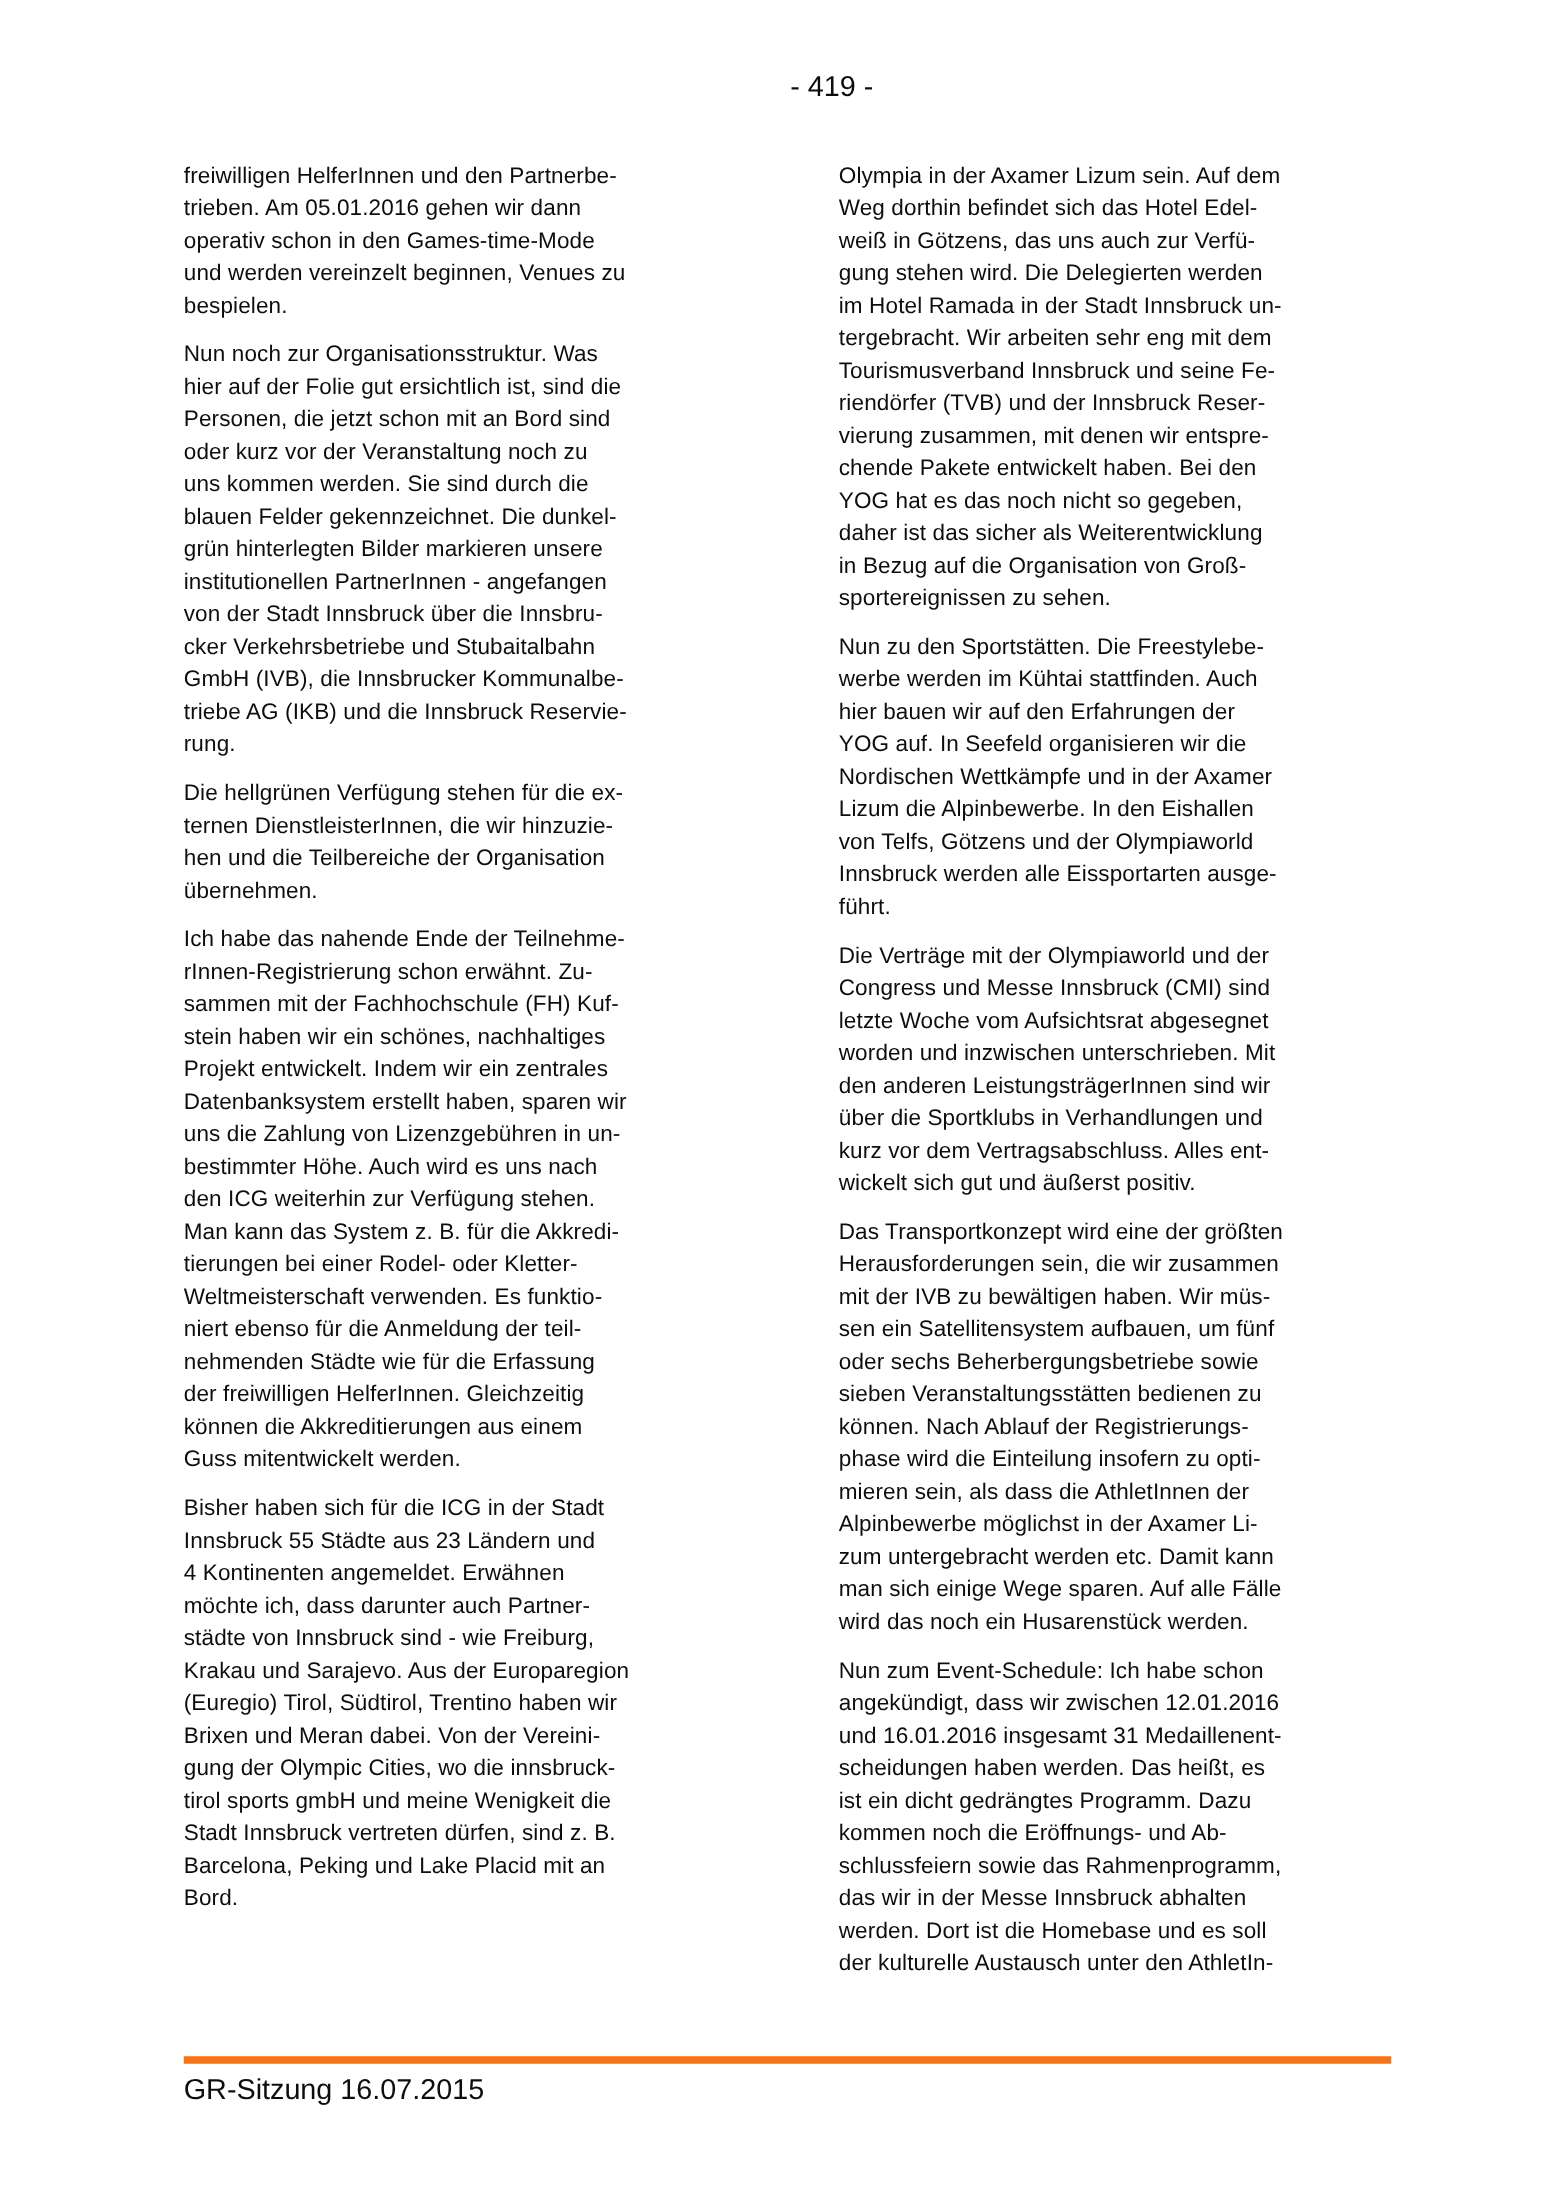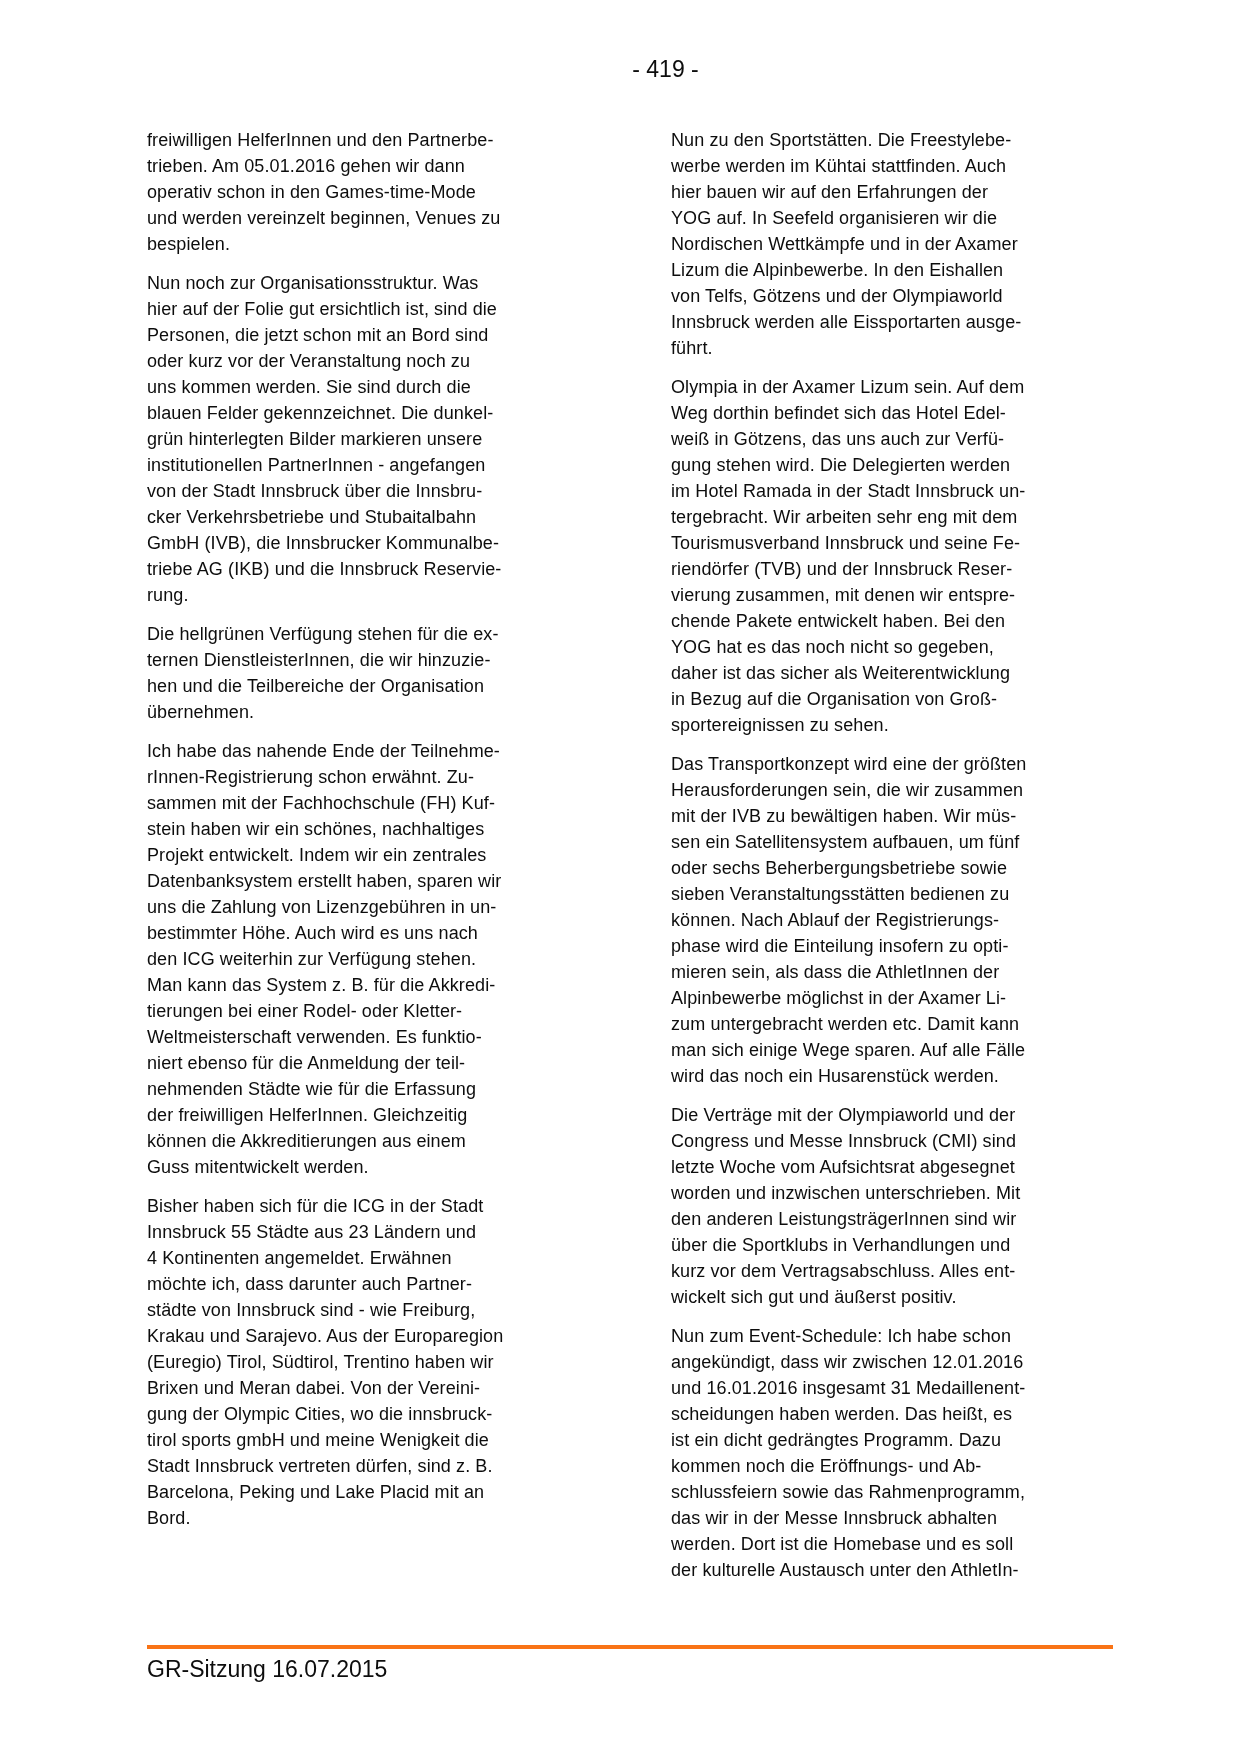--- a/index.html
+++ b/index.html
@@ -43,21 +43,21 @@
     font-size: 18px;
     line-height: 26px;
     white-space: pre;
     letter-spacing: 0.1px;
   }
   .footer {
     position: absolute;
     top: 1645px;
     left: 147px;
     width: 966px;
-    border-top: 4px solid #f97316;
+    border-top: 6px solid #f97316;
     padding-top: 7px;
   }
   .footer-text {
     font-size: 23px;
     line-height: 26px;
   }
 </style>
 </head>
 <body>
 
@@ -114,64 +114,64 @@
 Krakau und Sarajevo. Aus der Europaregion
 (Euregio) Tirol, Südtirol, Trentino haben wir
 Brixen und Meran dabei. Von der Vereini-
 gung der Olympic Cities, wo die innsbruck-
 tirol sports gmbH und meine Wenigkeit die
 Stadt Innsbruck vertreten dürfen, sind z. B.
 Barcelona, Peking und Lake Placid mit an
 Bord.</p>
       </div>
     <div class="text-column">
-        <p class="paragraph">Nun zu den Sportstätten. Die Freestylebe-
-werbe werden im Kühtai stattfinden. Auch
-hier bauen wir auf den Erfahrungen der
-YOG auf. In Seefeld organisieren wir die
-Nordischen Wettkämpfe und in der Axamer
-Lizum die Alpinbewerbe. In den Eishallen
-von Telfs, Götzens und der Olympiaworld
-Innsbruck werden alle Eissportarten ausge-
-führt.</p>
         <p class="paragraph">Olympia in der Axamer Lizum sein. Auf dem
 Weg dorthin befindet sich das Hotel Edel-
 weiß in Götzens, das uns auch zur Verfü-
 gung stehen wird. Die Delegierten werden
 im Hotel Ramada in der Stadt Innsbruck un-
 tergebracht. Wir arbeiten sehr eng mit dem
 Tourismusverband Innsbruck und seine Fe-
 riendörfer (TVB) und der Innsbruck Reser-
 vierung zusammen, mit denen wir entspre-
 chende Pakete entwickelt haben. Bei den
 YOG hat es das noch nicht so gegeben,
 daher ist das sicher als Weiterentwicklung
 in Bezug auf die Organisation von Groß-
 sportereignissen zu sehen.</p>
+        <p class="paragraph">Nun zu den Sportstätten. Die Freestylebe-
+werbe werden im Kühtai stattfinden. Auch
+hier bauen wir auf den Erfahrungen der
+YOG auf. In Seefeld organisieren wir die
+Nordischen Wettkämpfe und in der Axamer
+Lizum die Alpinbewerbe. In den Eishallen
+von Telfs, Götzens und der Olympiaworld
+Innsbruck werden alle Eissportarten ausge-
+führt.</p>
+        <p class="paragraph">Die Verträge mit der Olympiaworld und der
+Congress und Messe Innsbruck (CMI) sind
+letzte Woche vom Aufsichtsrat abgesegnet
+worden und inzwischen unterschrieben. Mit
+den anderen LeistungsträgerInnen sind wir
+über die Sportklubs in Verhandlungen und
+kurz vor dem Vertragsabschluss. Alles ent-
+wickelt sich gut und äußerst positiv.</p>
         <p class="paragraph">Das Transportkonzept wird eine der größten
 Herausforderungen sein, die wir zusammen
 mit der IVB zu bewältigen haben. Wir müs-
 sen ein Satellitensystem aufbauen, um fünf
 oder sechs Beherbergungsbetriebe sowie
 sieben Veranstaltungsstätten bedienen zu
 können. Nach Ablauf der Registrierungs-
 phase wird die Einteilung insofern zu opti-
 mieren sein, als dass die AthletInnen der
 Alpinbewerbe möglichst in der Axamer Li-
 zum untergebracht werden etc. Damit kann
 man sich einige Wege sparen. Auf alle Fälle
 wird das noch ein Husarenstück werden.</p>
-        <p class="paragraph">Die Verträge mit der Olympiaworld und der
-Congress und Messe Innsbruck (CMI) sind
-letzte Woche vom Aufsichtsrat abgesegnet
-worden und inzwischen unterschrieben. Mit
-den anderen LeistungsträgerInnen sind wir
-über die Sportklubs in Verhandlungen und
-kurz vor dem Vertragsabschluss. Alles ent-
-wickelt sich gut und äußerst positiv.</p>
         <p class="paragraph">Nun zum Event-Schedule: Ich habe schon
 angekündigt, dass wir zwischen 12.01.2016
 und 16.01.2016 insgesamt 31 Medaillenent-
 scheidungen haben werden. Das heißt, es
 ist ein dicht gedrängtes Programm. Dazu
 kommen noch die Eröffnungs- und Ab-
 schlussfeiern sowie das Rahmenprogramm,
 das wir in der Messe Innsbruck abhalten
 werden. Dort ist die Homebase und es soll
 der kulturelle Austausch unter den AthletIn-</p>

